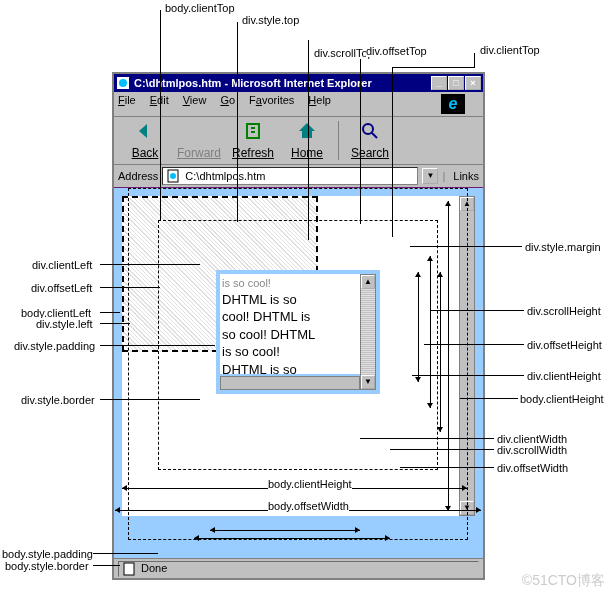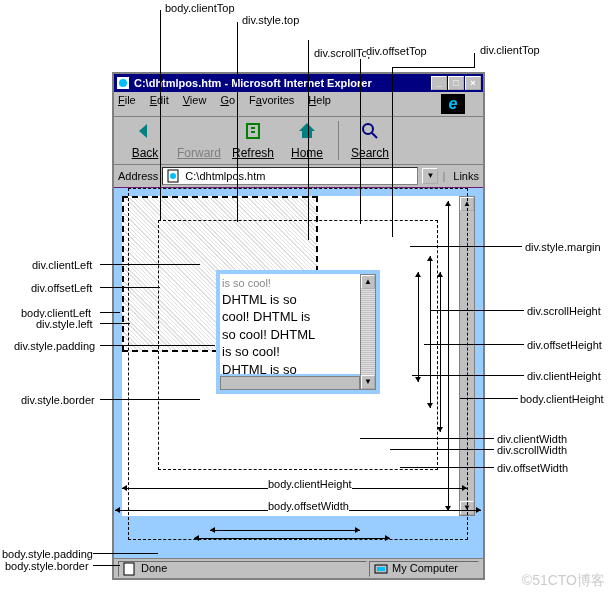--- a/index.html
+++ b/index.html
@@ -223,27 +223,20 @@
     <div class="arrow-h" style="left:80px;top:350px;width:196px"></div>
   </div>
 
   <div class="statusbar">
     <div class="panel" style="flex:1">
       <svg class="sicon" viewBox="0 0 14 14">
           <rect fill="#fff" stroke="#000" x="1" y="1" width="10" height="12"></rect>
         </svg>
       <span>Done</span>
     </div>
-    <div class="panel" style="width:110px;margin-left:2px">
-      <svg class="sicon" viewBox="0 0 14 14">
-          <rect fill="#c0c0c0" stroke="#000" x="1" y="3" width="12" height="8"></rect>
-          <rect fill="#00bfff" x="3" y="5" width="8" height="4"></rect>
-        </svg>
-      <span>My Computer</span>
-    </div>
   </div>
 </div>
 
 <div class="arrow-h" style="left:122px;top:488px;width:345px"></div>
 <div class="label" style="left:268px;top:478px">body.clientHeight</div>
 <div class="arrow-h" style="left:115px;top:510px;width:366px"></div>
 <div class="label" style="left:268px;top:500px">body.offsetWidth</div>
 
 <div class="dashed-box" style="left:128px;top:188px;width:340px;height:352px;z-index:2"></div>
 

